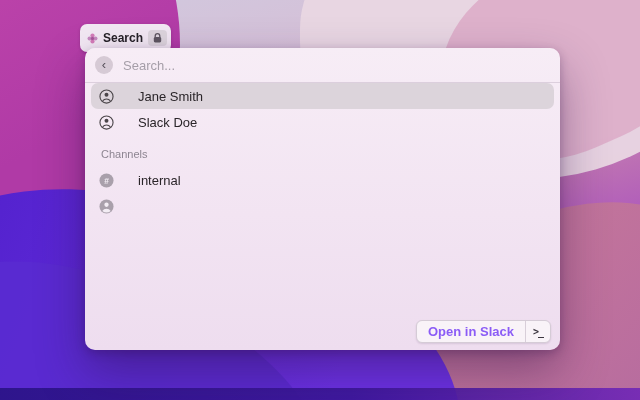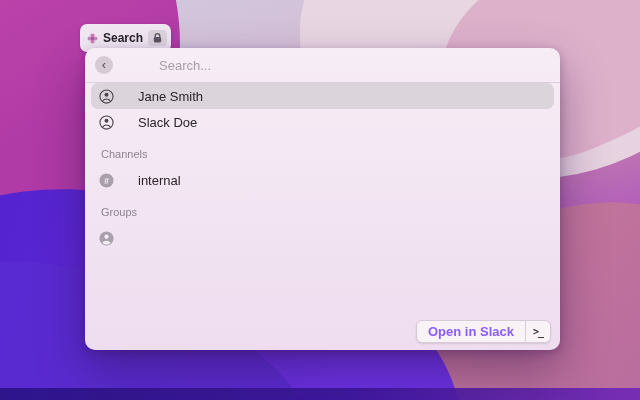--- a/index.html
+++ b/index.html
@@ -89,21 +89,21 @@
   .back-btn {
     width: 18px; height: 18px; border-radius: 50%;
     background: #d6cad5; color: #554f59;
     display: flex; align-items: center; justify-content: center;
     font-size: 13px; line-height: 1; padding-bottom: 2px;
     margin-right: 10px; cursor: default; border: none;
   }
   .search-input {
     flex: 1; border: none; background: transparent; outline: none;
     font-family: "Liberation Sans", sans-serif;
-    font-size: 13px; color: #2a2529; margin-left: 36px;
+    font-size: 13px; color: #2a2529;
   }
   .search-input::placeholder { color: #a59ea8; }
 
   .section-label {
     font-size: 11px; color: #8d8591;
     margin: 13px 16px 7px;
   }
   .section-label.first { margin-top: 12px; }
   .row {
     display: flex; align-items: center; gap: 24px;
@@ -203,21 +203,20 @@
   <div class="row">
     <span class="icon">
       <svg width="15" height="15" viewBox="0 0 16 16">
         <circle cx="8" cy="8" r="7.5" fill="#a9a0ab"></circle>
         <text x="8" y="11.2" text-anchor="middle" font-size="9" font-weight="bold" fill="#f3edf4" font-family="Liberation Sans, sans-serif">#</text>
       </svg>
     </span>
     <span>internal</span>
   </div>
 
-  <div class="section-label">Groups</div>
 
   <div class="row">
     <span class="icon">
       <svg width="15" height="15" viewBox="0 0 16 16">
         <circle cx="8" cy="8" r="7.5" fill="#a9a0ab"></circle>
         <circle cx="8" cy="6.1" r="2.3" fill="#f3edf4"></circle>
         <path d="M3.5 12.8a5.4 5.4 0 0 1 9 0 7.5 7.5 0 0 1-9 0z" fill="#f3edf4"></path>
       </svg>
     </span>
   </div>

